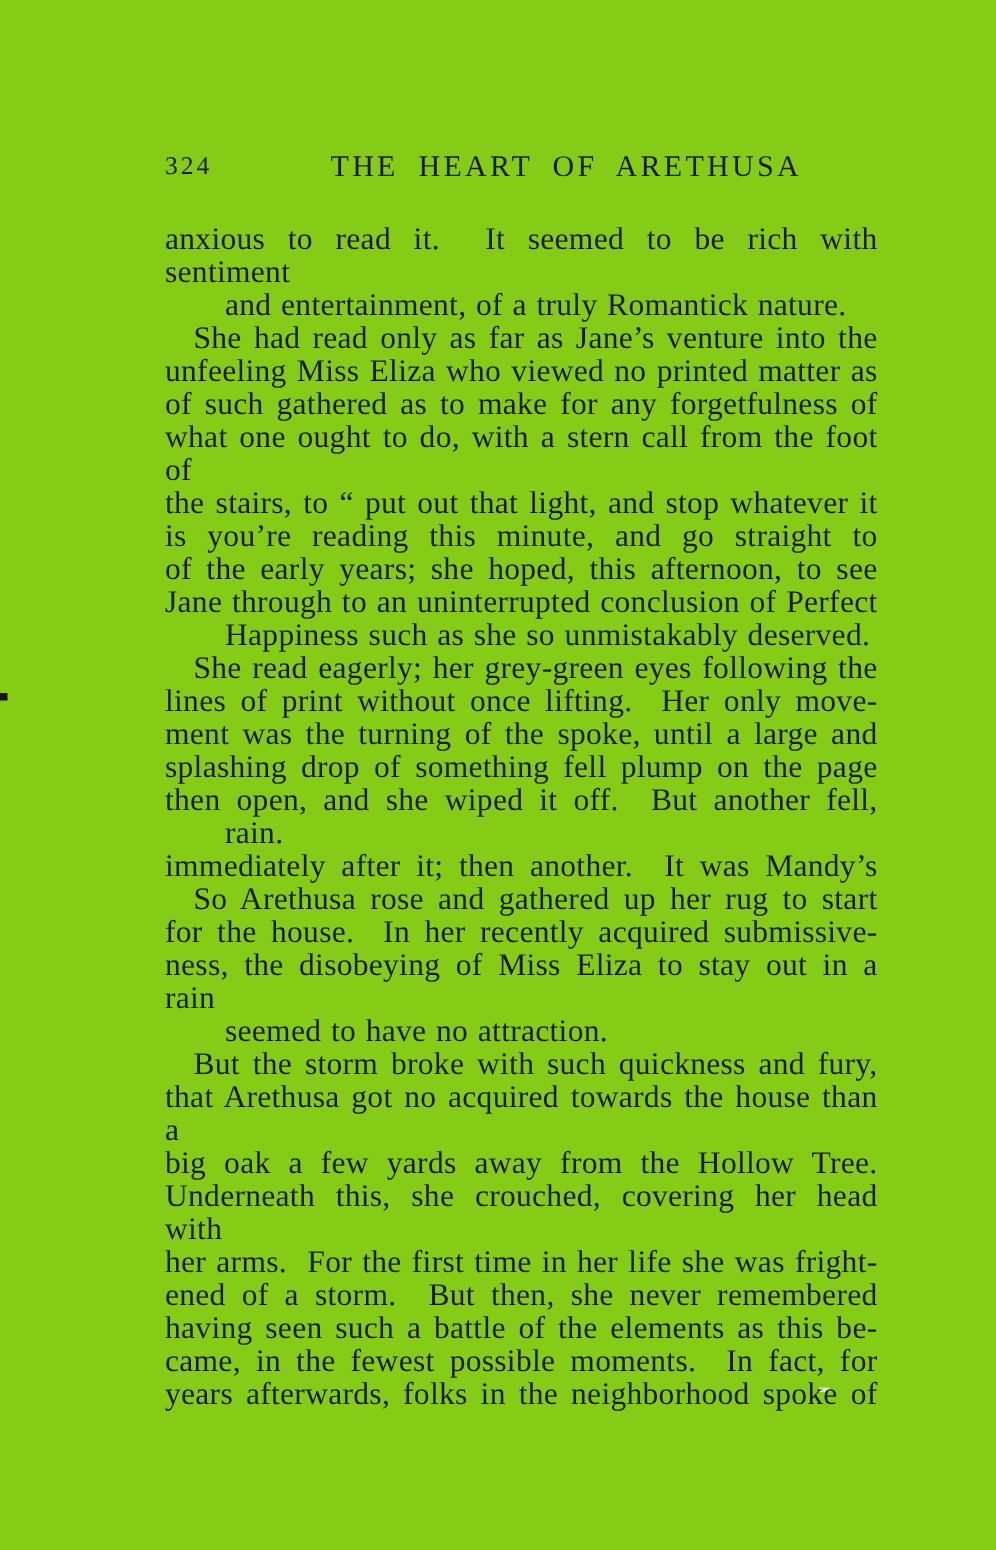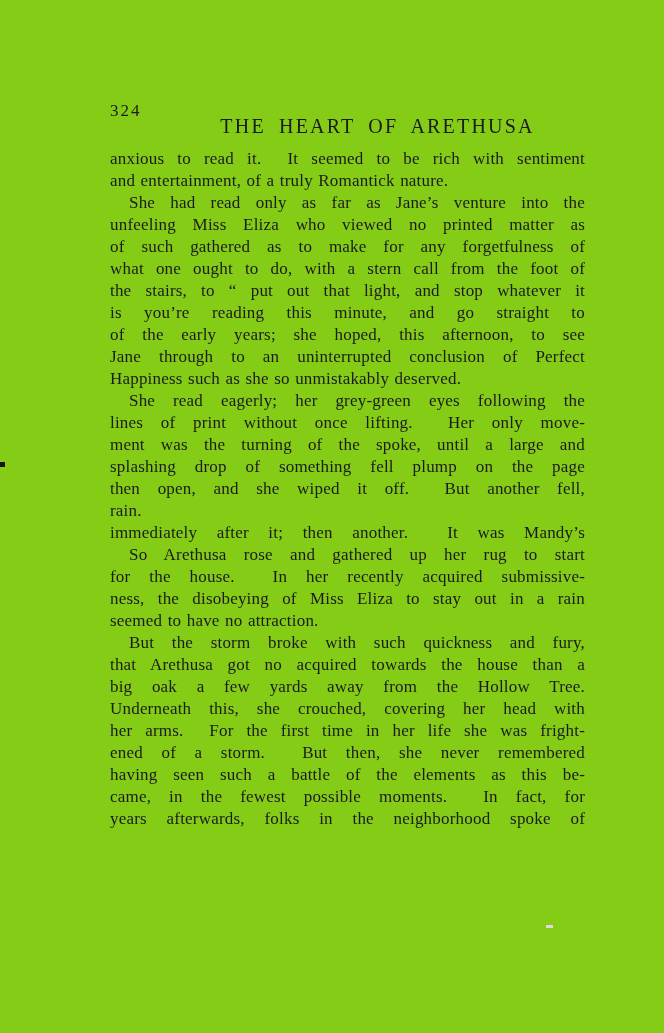--- a/index.html
+++ b/index.html
@@ -31,41 +31,42 @@
     position: absolute;
     left: 0;
     top: 1px;
     font-size: 17px;
     letter-spacing: 2px;
   }
   .running-title {
     position: absolute;
     left: 60px;
     right: 0;
-    top: 15px;
+    top: 0;
     text-align: center;
     font-size: 20px;
     letter-spacing: 2.2px;
     word-spacing: 6px;
     white-space: nowrap;
   }
   .body-text {
-    font-size: 17px;
+    font-size: 21px;
     line-height: 22px;
     letter-spacing: 0.2px;
     word-spacing: 1px;
   }
   .para { margin: 0; }
   .tline {
     text-align: justify;
     text-align-last: justify;
     white-space: normal;
   }
   .tline.lastline {
     text-align-last: left;
+    margin-left: 40px;
   }
   .para.indent .tline.firstline {
     text-indent: 19px;
   }
   .speck-left {
     position: absolute;
     left: 0;
     top: 462px;
     width: 5px;
     height: 5px;

